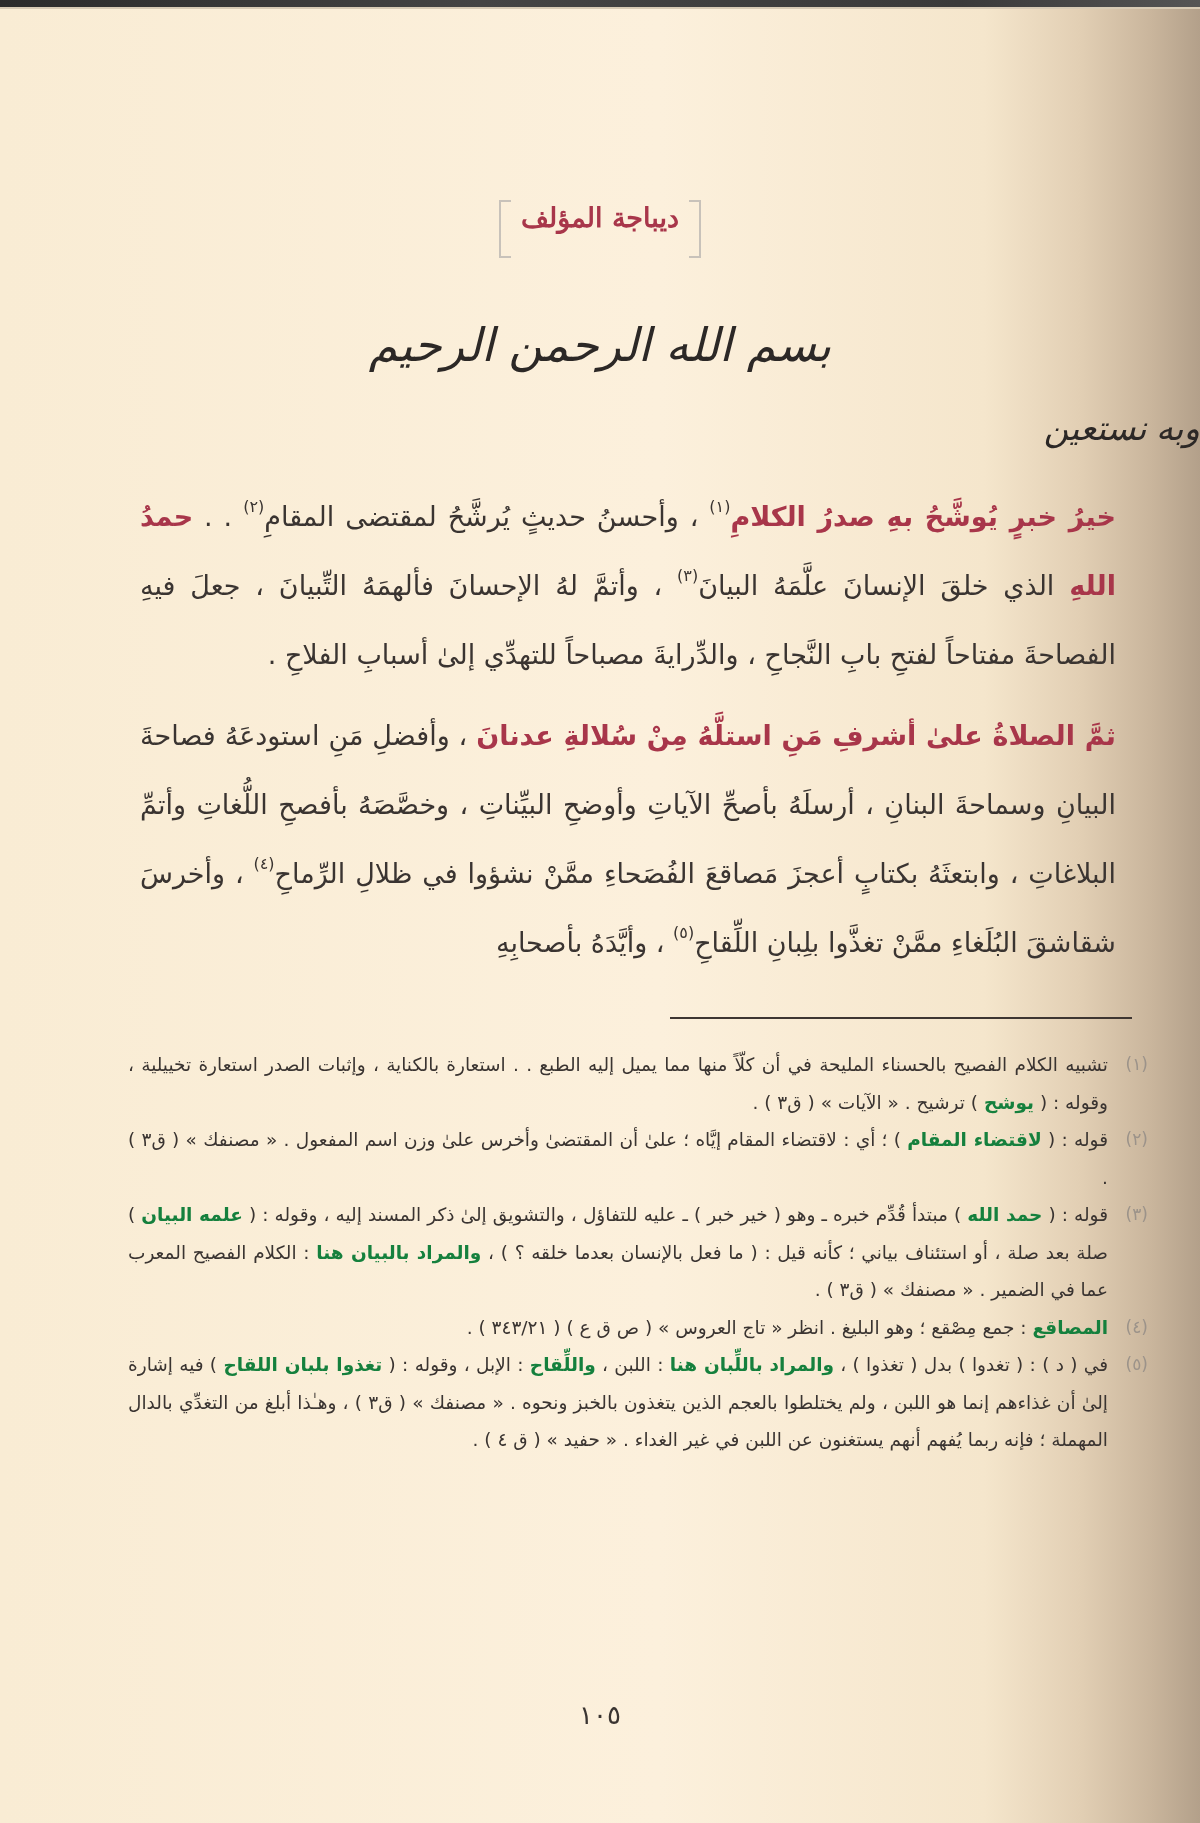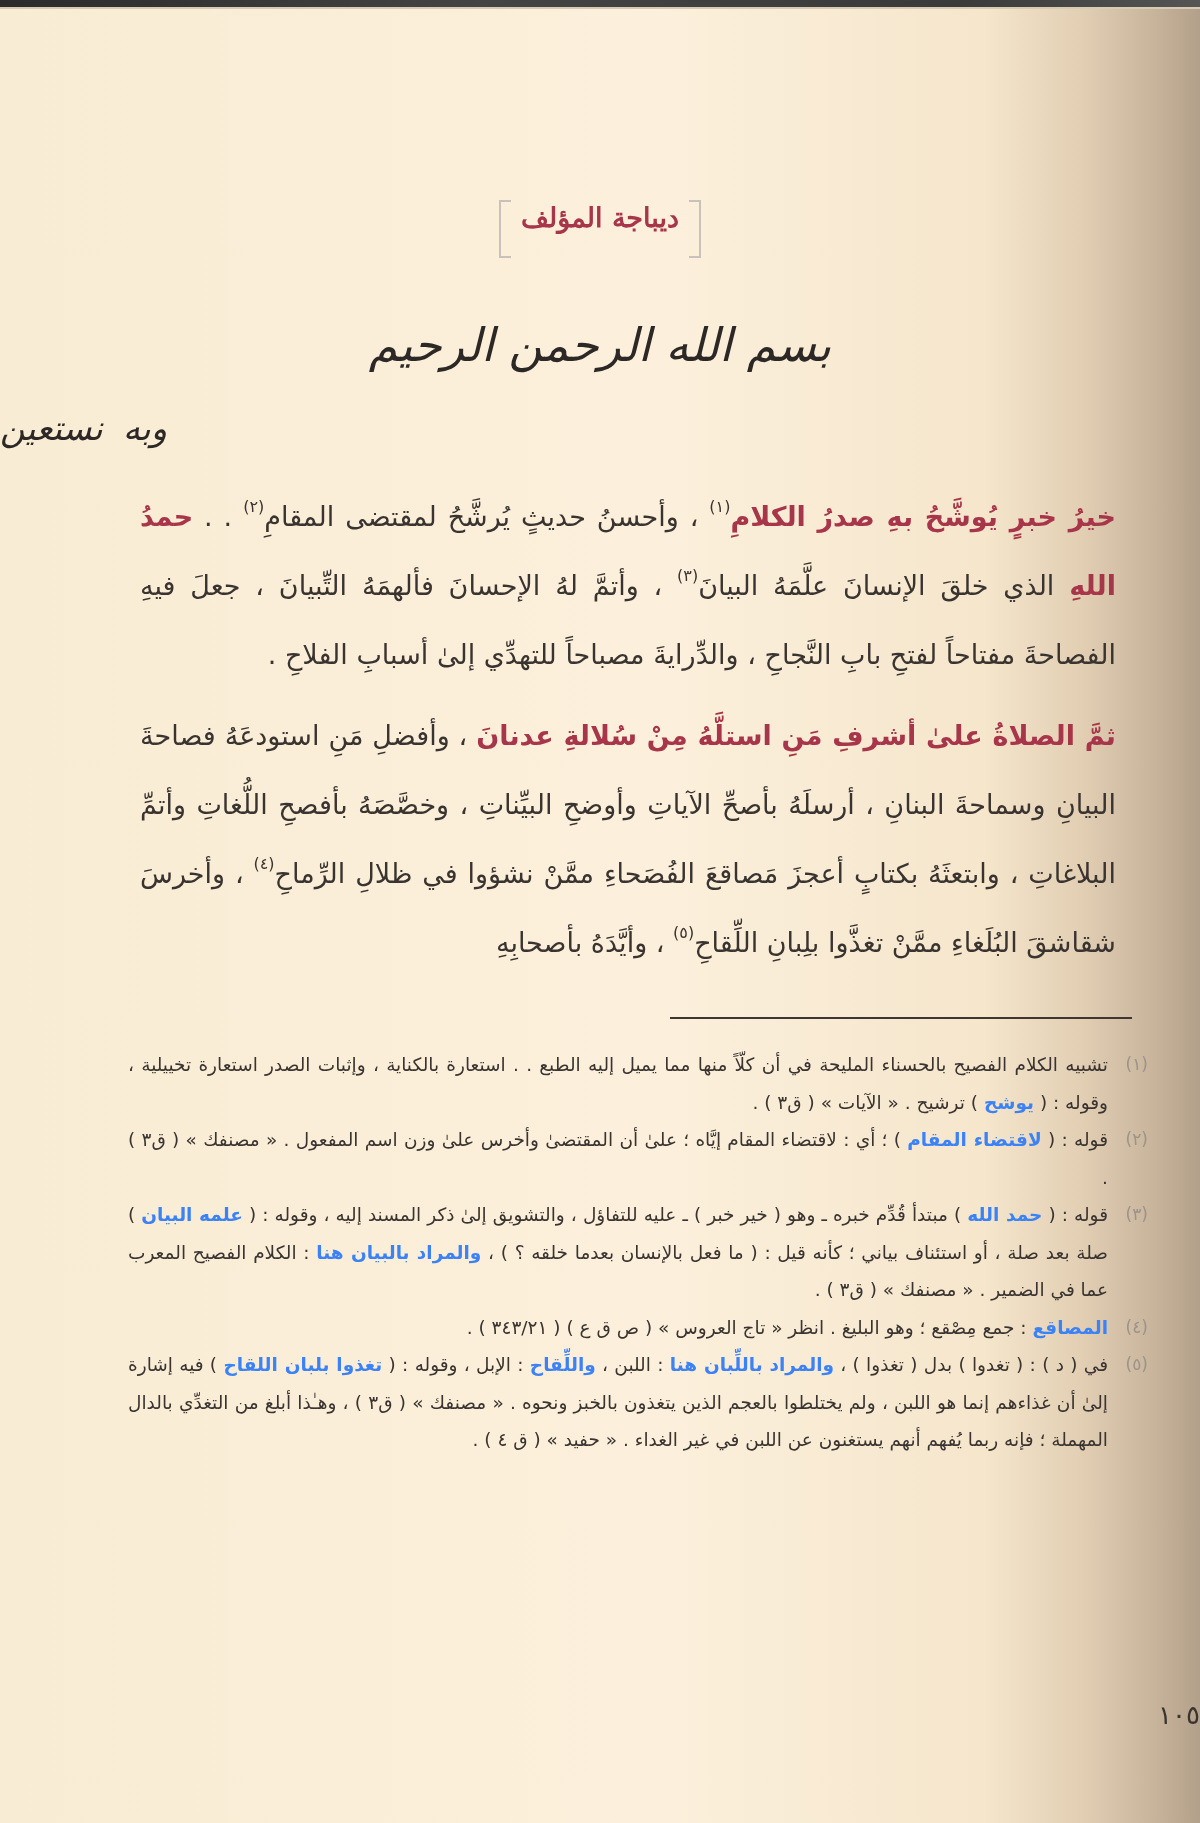--- a/index.html
+++ b/index.html
@@ -31,22 +31,22 @@
     position: absolute; top: 4px; width: 10px; height: 54px; border: 2px solid #c8c2ba;
   }
   .title-box .br.r { right: 0; border-left: none; }
   .title-box .br.l { left: 0; border-right: none; }
 
   .basmala {
     position: absolute; top: 318px; left: 0; width: 1200px; text-align: center;
     font-family: "DejaVu Serif", serif; font-size: 46px; color: #2c2826; font-style: italic;
   }
   .nastaeen {
-    position: absolute; top: 408px; left: 0; width: 1200px; text-align: left;
-    font-family: Liberation Mono, monospace; font-size: 34px; color: #2c2826; font-style: italic;
+    position: absolute; top: 408px; left: 0; width: 1200px; text-align: right;
+    font-family: Liberation Sans, sans-serif; font-size: 34px; color: #2c2826; font-style: italic;
   }
 
   
   .body-text {
     position: absolute; top: 470px; left: 128px; width: 1000px; direction: rtl; text-align: justify;
     font-family: "DejaVu Sans", sans-serif; font-size: 27px; line-height: 69px; color: #3a3431;
   }
   .body-text p { margin: 12px; text-align-last: right; }
   .body-text p + p { margin-top: 0; }
   .red { color: #a8364a; font-weight: bold; }
@@ -59,24 +59,24 @@
 
   
   .footnotes {
     position: absolute; top: 1046px; left: 128px; width: 1020px; direction: rtl;
     font-family: "DejaVu Sans", sans-serif; font-size: 18.5px; line-height: 37.5px; color: #3a3431;
   }
   .fn-item { position: relative; padding-right: 40px; text-align: justify; text-align-last: right; }
   .fn-num {
     position: absolute; right: 0; top: 0; color: #9c938a; font-size: 17px;
   }
-  .fn-item .red { color: #3b82f6; font-weight: bold; }
+  .fn-item .red { color: #15803d; font-weight: bold; }
 
   .page-number {
-    position: absolute; top: 1700px; left: 0; width: 1200px; 
+    position: absolute; top: 1700px; left: 0; width: 1200px; text-align: center;
     font-family: "DejaVu Sans", sans-serif; font-size: 26px; color: #3a3431; direction: rtl;
   }
 </style>
 </head>
 <body>
 
 <div class="top-strip"></div>
 <div class="page-rule-top"></div>
 
 <div class="title-wrap">

